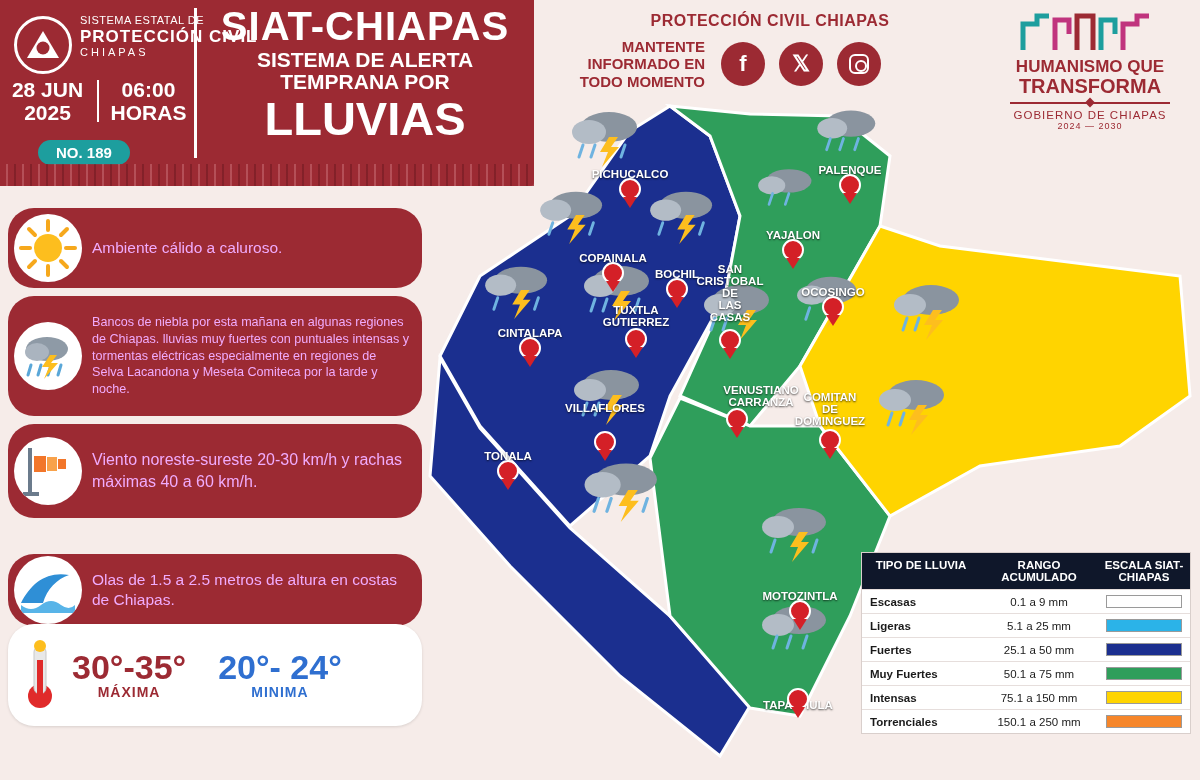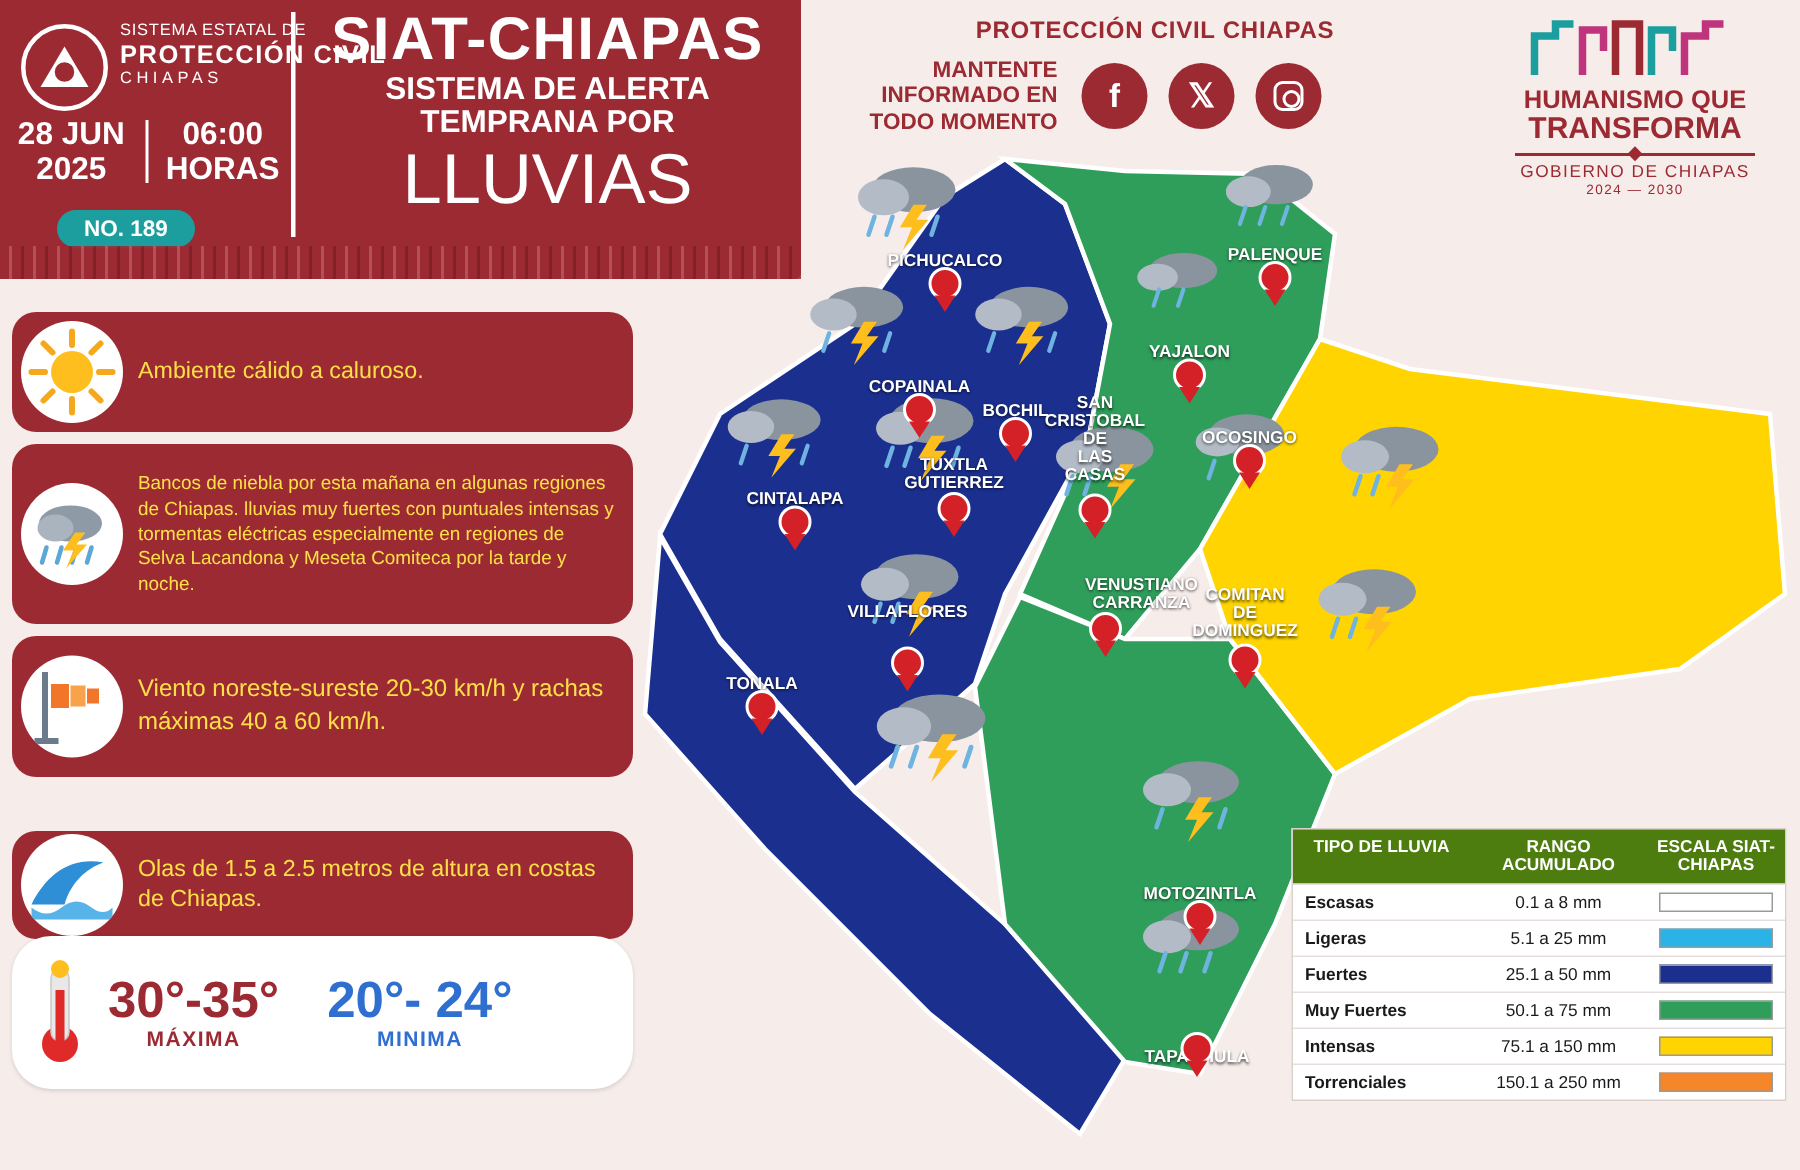--- a/index.html
+++ b/index.html
@@ -61,21 +61,21 @@
     position:absolute; left:38px; top:140px;
     background:#1d9e9e; color:#fff; font-weight:bold; font-size:15px;
     padding:4px 18px; border-radius:14px;
   }
   .title-main {
     position:absolute; left:200px; top:6px; width:330px;
     color:#fff; text-align:center;
   }
   .title-main .t1 { font-size:40px; font-weight:bold; letter-spacing:1px; line-height:1; }
   .title-main .t2 { font-size:21px; font-weight:bold; line-height:1.05; margin-top:3px;text-align:center;}
-  .title-main .t3 { font-size:47px; font-weight:normal; line-height:1; margin-top:2px;}
+  .title-main .t3 { font-size:47px; font-weight:bold; line-height:1; margin-top:2px;}
 
   
   .social-wrap { position:absolute; left:560px; top:12px; width:420px; }
   .social-title {
     color:#9c2a33; font-weight:bold; font-size:16px; text-align:center; letter-spacing:.5px;
   }
   .social-row { display:flex; align-items:center; margin-top:8px; }
   .social-text {
     color:#9c2a33; font-weight:bold; font-size:15px; line-height:1.15; text-align:right; width:145px;
   }
@@ -95,22 +95,22 @@
   .gov .glyphs { display:flex; justify-content:center; gap:3px; margin-bottom:4px;}
   .gov .txt1 { color:#9c2a33; font-weight:bold; font-size:17px; line-height:1.05; }
   .gov .txt2 { color:#9c2a33; font-weight:bold; font-size:20px; line-height:1.05; }
   .gov .rule { height:2px; background:#9c2a33; margin:5px 20px; position:relative;}
   .gov .rule:after{content:"";position:absolute;left:50%;top:-3px;transform:translateX(-50%) rotate(45deg);width:7px;height:7px;background:#9c2a33;}
   .gov .txt3 { color:#9c2a33; font-size:11.5px; letter-spacing:1px;}
   .gov .txt4 { color:#9c2a33; font-size:9px; letter-spacing:1px;}
 
   
   .card {
-    position:absolute; left:8px; background:#9c2a33; border-radius:16px;
-    color:#fde047; display:flex; align-items:center; padding-left:84px; padding-right:12px;
+    position:absolute; left:8px; background:#9c2a33; border-radius:26px;
+    color:#f0abfc; display:flex; align-items:center; padding-left:84px; padding-right:12px;
   }
   .card .badge {
     position:absolute; left:6px; top:50%; transform:translateY(-50%);
     width:68px; height:68px; border-radius:50%; background:#fff;
     display:flex; align-items:center; justify-content:center; overflow:hidden;
   }
   #card-sun { top:208px; width:414px; height:80px; }
   #card-fog { top:296px; width:414px; height:120px; }
   #card-wind{ top:424px; width:414px; height:94px; }
   #card-waves{top:554px; width:414px; height:72px; }
@@ -144,21 +144,21 @@
   .pin .tip { width:0;height:0;border-left:7px solid transparent;border-right:7px solid transparent;border-top:11px solid #d42027; margin:-3px auto 0;}
   .wx { position:absolute; transform:translate(-50%,-50%); }
 
   
   .legend {
     position:absolute; left:861px; top:552px; width:330px;
     border:1px solid #d9cfcc; background:#fff;
     font-size:11.5px;
   }
   .legend .hdr {
-    display:flex; background:#4d7c0f; color:#fff; font-weight:bold; text-align:center;
+    display:flex; background:#0f172a; color:#fff; font-weight:bold; text-align:center;
   }
   .legend .hdr div { padding:6px 2px; }
   .legend .c1 { width:118px; }
   .legend .c2 { width:118px; }
   .legend .c3 { width:92px; }
   .legend .row { display:flex; border-top:1px solid #e6dedc; align-items:center; }
   .legend .row .c1 { padding:5px 8px; font-weight:bold; color:#1a1a1a; }
   .legend .row .c2 { padding:5px 4px; text-align:center; color:#1a1a1a; }
   .legend .row .c3 { padding:5px 8px; }
   .swatch { height:13px; border:1px solid #9a9a9a; }
@@ -586,21 +586,21 @@
 
 <div class="legend">
   <div class="hdr">
     <div class="c1">TIPO DE LLUVIA</div>
     <div class="c2">RANGO ACUMULADO</div>
     <div class="c3">ESCALA SIAT-CHIAPAS</div>
   </div>
   <div id="legend-rows">
       <div class="row">
         <div class="c1">Escasas</div>
-        <div class="c2">0.1 a 8 mm</div>
+        <div class="c2">0.1 a 9 mm</div>
         <div class="c3">
           <div class="swatch" style="background:#ffffff"></div>
         </div>
       </div>
       <div class="row">
         <div class="c1">Ligeras</div>
         <div class="c2">5.1 a 25 mm</div>
         <div class="c3">
           <div class="swatch" style="background:#2bb3e8"></div>
         </div>

